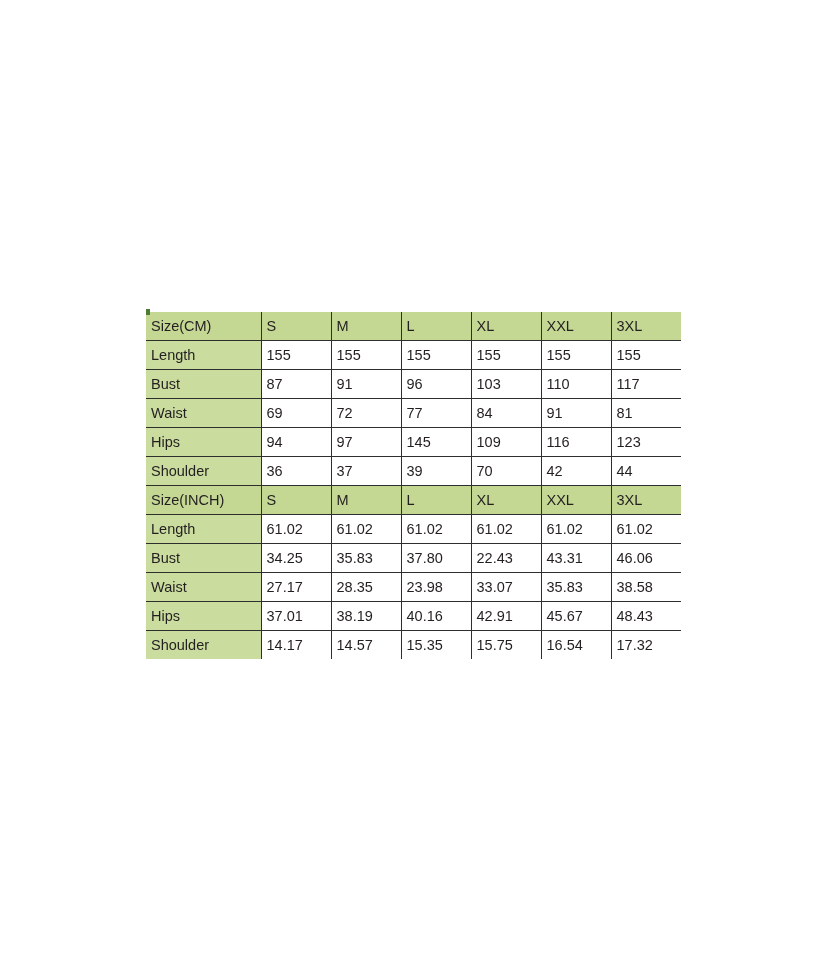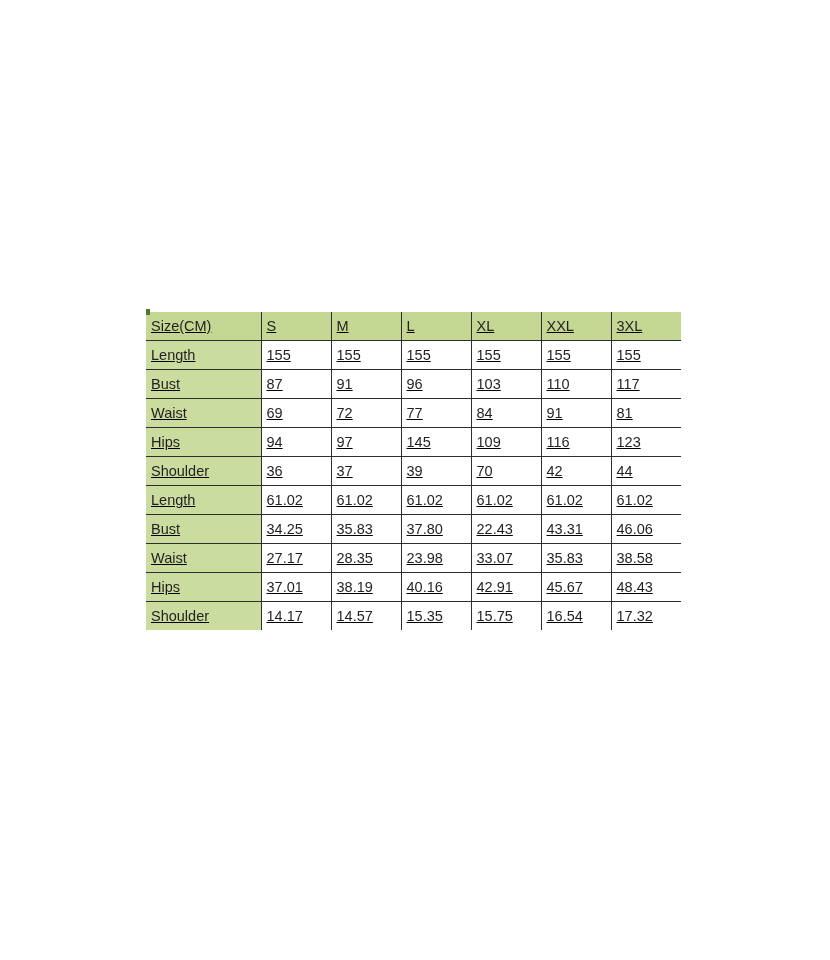--- a/index.html
+++ b/index.html
@@ -20,21 +20,20 @@
     left: 146px;
     top: 312px;
     width: 535px;
   }
 
   table.size-chart {
     border-collapse: collapse;
     table-layout: fixed;
     width: 535px;
     background: #0f766e;
-    text-decoration: underline;
   }
 
   table.size-chart td {
     border-top: 1px solid #2e2e2e;
     border-right: 1px solid #2e2e2e;
     height: 28px;
     padding: 0 0 0 5px;
     font-size: 14.5px;
     color: #231f20;
     line-height: 28px;
@@ -145,20 +144,29 @@
         </tr>
         <tr class="data-row">
           <td class="label-cell">Shoulder</td>
           <td class="data-cell">36</td>
           <td class="data-cell">37</td>
           <td class="data-cell">39</td>
           <td class="data-cell">70</td>
           <td class="data-cell">42</td>
           <td class="data-cell last-col">44</td>
         </tr>
+        <tr class="header-row">
+          <td class="label-cell">Size(INCH)</td>
+          <td class="data-cell">S</td>
+          <td class="data-cell">M</td>
+          <td class="data-cell">L</td>
+          <td class="data-cell">XL</td>
+          <td class="data-cell">XXL</td>
+          <td class="data-cell last-col">3XL</td>
+        </tr>
         <tr class="data-row">
           <td class="label-cell">Length</td>
           <td class="data-cell">61.02</td>
           <td class="data-cell">61.02</td>
           <td class="data-cell">61.02</td>
           <td class="data-cell">61.02</td>
           <td class="data-cell">61.02</td>
           <td class="data-cell last-col">61.02</td>
         </tr>
         <tr class="data-row">

